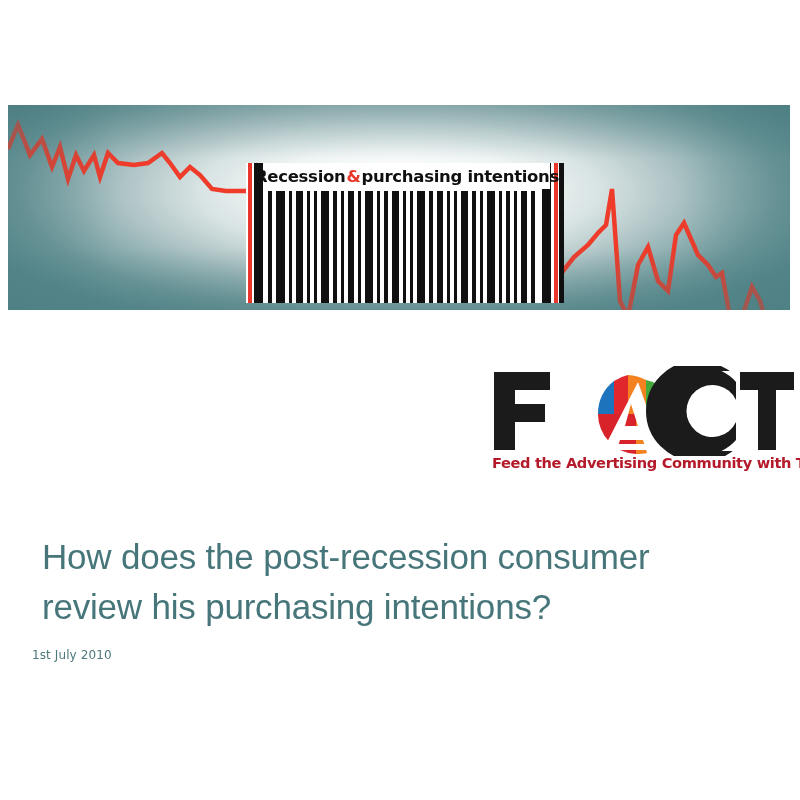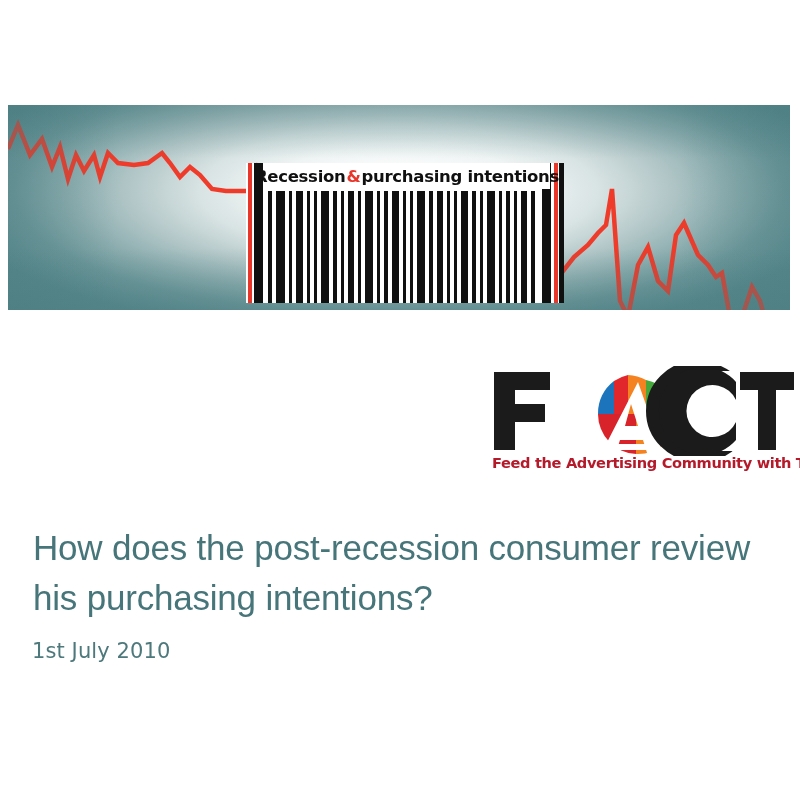--- a/index.html
+++ b/index.html
@@ -127,27 +127,27 @@
     left: 32px;
     top: 522px;
     width: 730px;
   }
   .deck-title {
     font-family: "Liberation Sans", sans-serif;
     font-size: 35px;
     line-height: 1.42;
     font-weight: 400;
     color: #46757a;
-    margin: 1px;
+    margin: 10px;
     letter-spacing: -0.2px;
   }
   .deck-date {
     margin-top: 17px;
     font-family: "DejaVu Sans", sans-serif;
-    font-size: 21px;
+    font-size: 12px;
     font-weight: 400;
     color: #4d787c;
     letter-spacing: 0.1px;
   }
 </style>
 </head>
 <body>
 
 <div class="banner">
   <div class="banner-bg"></div>

